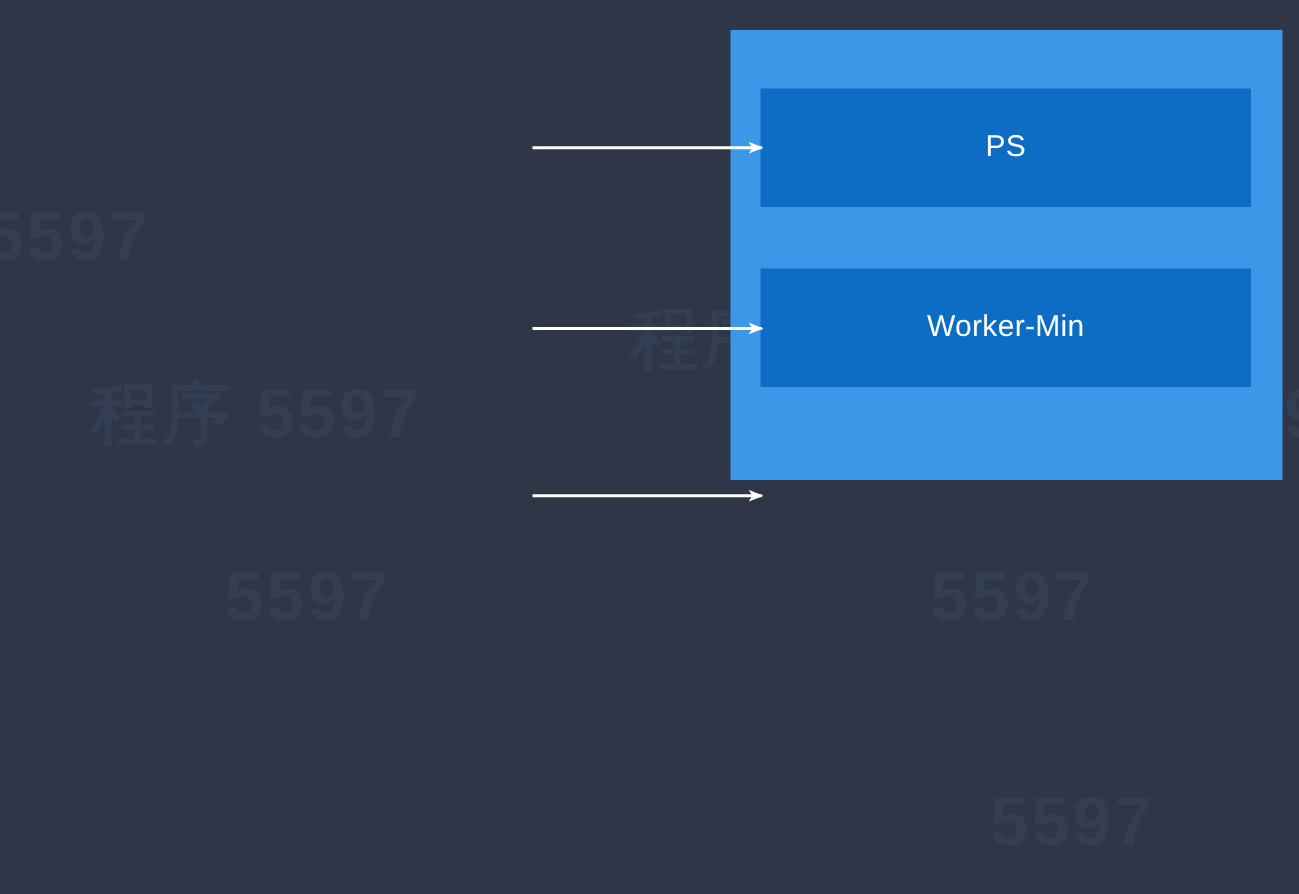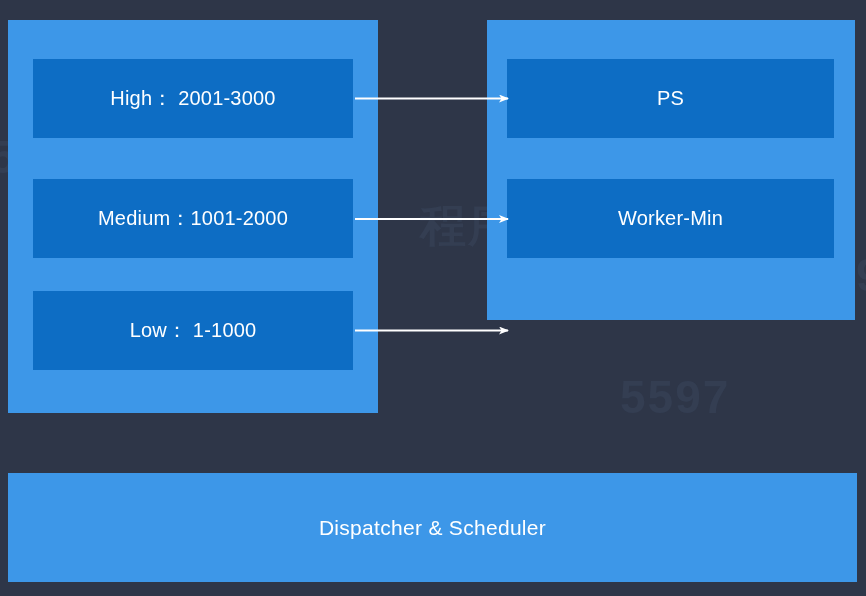--- a/index.html
+++ b/index.html
@@ -108,37 +108,31 @@
 
   <div class="watermark wm1">5597</div>
   <div class="watermark wm2">程序 5597</div>
   <div class="watermark wm3">5597</div>
   <div class="watermark wm4">5597</div>
   <div class="watermark wm5">程序 5597</div>
   <div class="watermark wm6">5597</div>
   <div class="watermark wm7">5597</div>
   <div class="watermark wm8">程序员 5597</div>
 
-  <div class="panel" id="left-panel">
-    <div class="node-box" id="box-high">High：  2001-3000</div>
-    <div class="node-box" id="box-medium">Medium：1001-2000</div>
-    <div class="node-box" id="box-low">Low：  1-1000</div>
-  </div>
 
   <div class="panel" id="right-panel">
     <div class="node-box" id="box-ps">PS</div>
     <div class="node-box" id="box-worker-min">Worker-Min</div>
   </div>
 
   <svg id="arrow-layer" viewBox="0 0 866 596" xmlns="http://www.w3.org/2000/svg">
     <defs>
       <marker id="ah" markerWidth="10" markerHeight="8" refX="9" refY="4" orient="auto" markerUnits="userSpaceOnUse">
         <path d="M0,0 L10,4 L0,8 L2.6,4 Z" fill="#ffffff"></path>
       </marker>
     </defs>
     <line x1="355" y1="98.5" x2="508" y2="98.5" stroke="#ffffff" stroke-width="2" marker-end="url(#ah)"></line>
     <line x1="355" y1="219" x2="508" y2="219" stroke="#ffffff" stroke-width="2" marker-end="url(#ah)"></line>
     <line x1="355" y1="330.5" x2="508" y2="330.5" stroke="#ffffff" stroke-width="2" marker-end="url(#ah)"></line>
   </svg>
 
-  <div id="bottom-bar">Dispatcher &amp; Scheduler</div>
 
 </div>
 
 </body></html>

